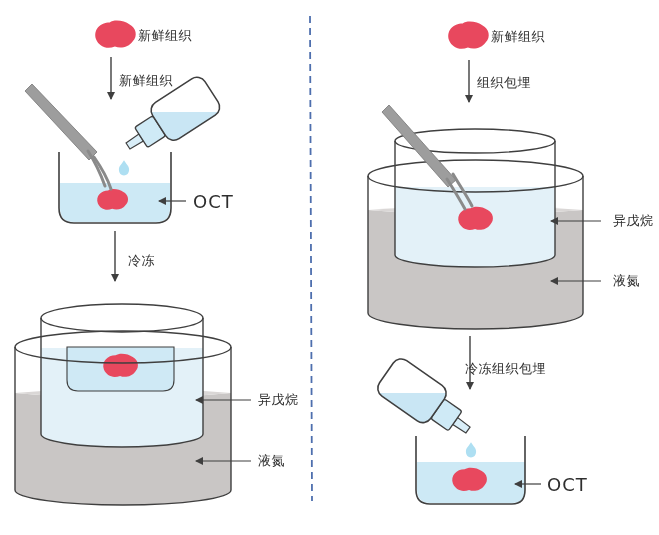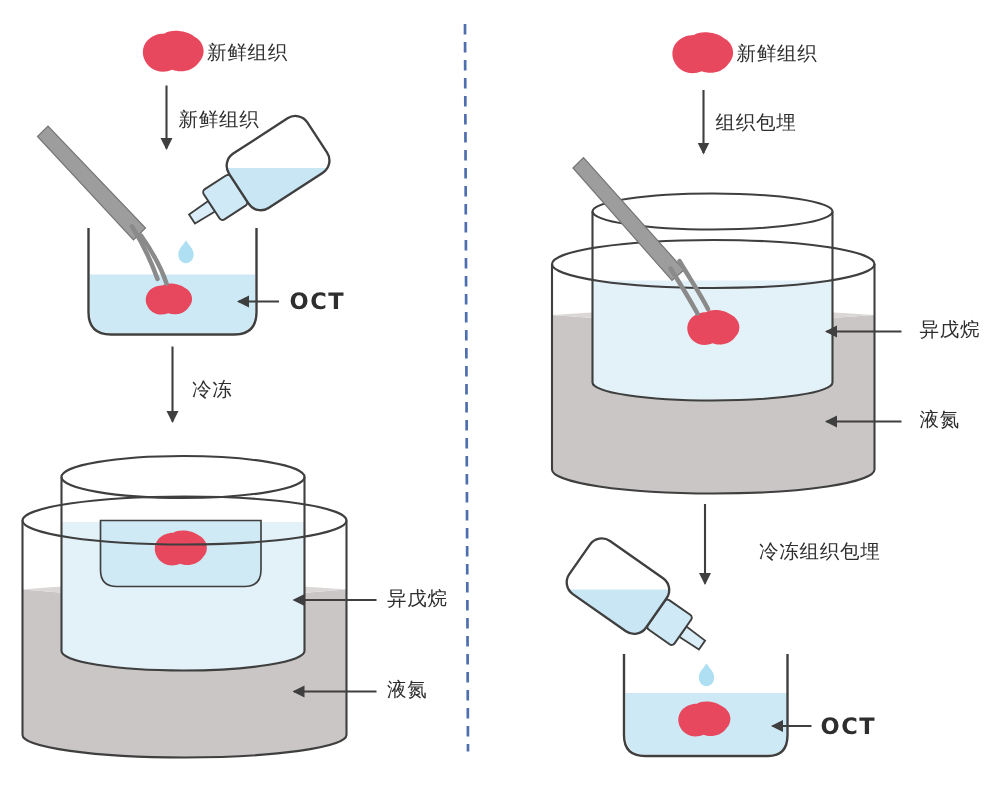--- a/index.html
+++ b/index.html
@@ -5,21 +5,21 @@
   html,body{margin:0;padding:0;background:#ffffff;}
   .stage{
     position:relative;width:659px;height:535px;background:#ffffff;overflow:hidden;
     font-family:"DejaVu Sans","Liberation Sans",sans-serif;
   }
   .art{position:absolute;left:0;top:0;}
   .lbl{
     position:absolute;font-size:13px;line-height:15px;color:#2e2e2e;
     white-space:nowrap;letter-spacing:0.5px;
   }
-  .lbl.latin{letter-spacing:1px;font-size:15px;font-weight:bold;}
+  .lbl.latin{letter-spacing:1px;font-size:18px;}
 </style>
 </head>
 <body>
 
 <div class="stage">
 
   <svg class="art" width="659" height="535" viewBox="0 0 659 535">
     <defs>
       <marker id="ah" markerWidth="10" markerHeight="9" refX="7" refY="4" orient="auto" markerUnits="userSpaceOnUse">
         <path d="M0,0 L8,4 L0,8 Z" fill="#3f3f3f"></path>
@@ -147,16 +147,16 @@
   <div class="lbl" style="left:119px;top:73px">新鲜组织</div>
   <div class="lbl latin" style="left:193px;top:194px">OCT</div>
   <div class="lbl" style="left:128px;top:253px">冷冻</div>
   <div class="lbl" style="left:258px;top:392px">异戊烷</div>
   <div class="lbl" style="left:258px;top:453px">液氮</div>
 
   <div class="lbl" style="left:491px;top:29px">新鲜组织</div>
   <div class="lbl" style="left:477px;top:75px">组织包埋</div>
   <div class="lbl" style="left:613px;top:213px">异戊烷</div>
   <div class="lbl" style="left:613px;top:273px">液氮</div>
-  <div class="lbl" style="left:506px;top:361px">冷冻组织包埋</div>
+  <div class="lbl" style="left:465px;top:361px">冷冻组织包埋</div>
   <div class="lbl latin" style="left:547px;top:477px">OCT</div>
 
 </div>
 
 </body></html>

